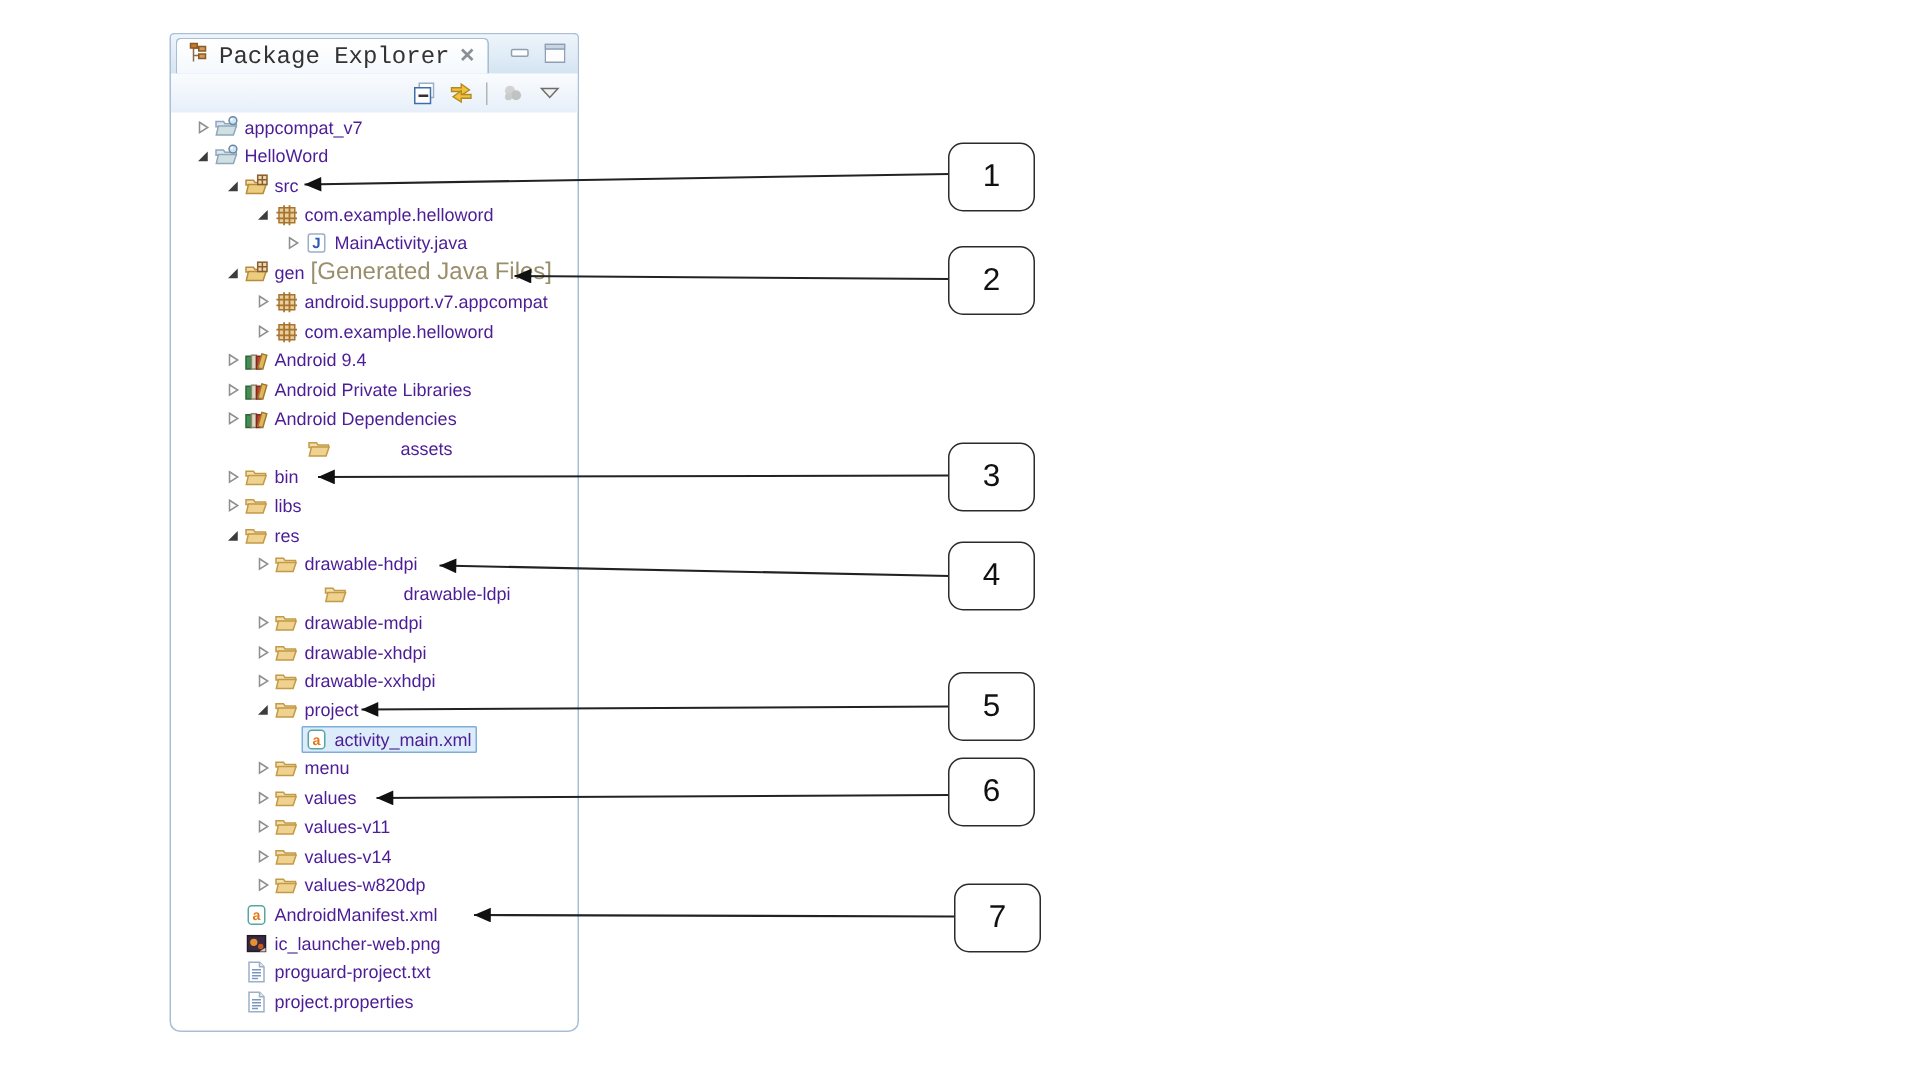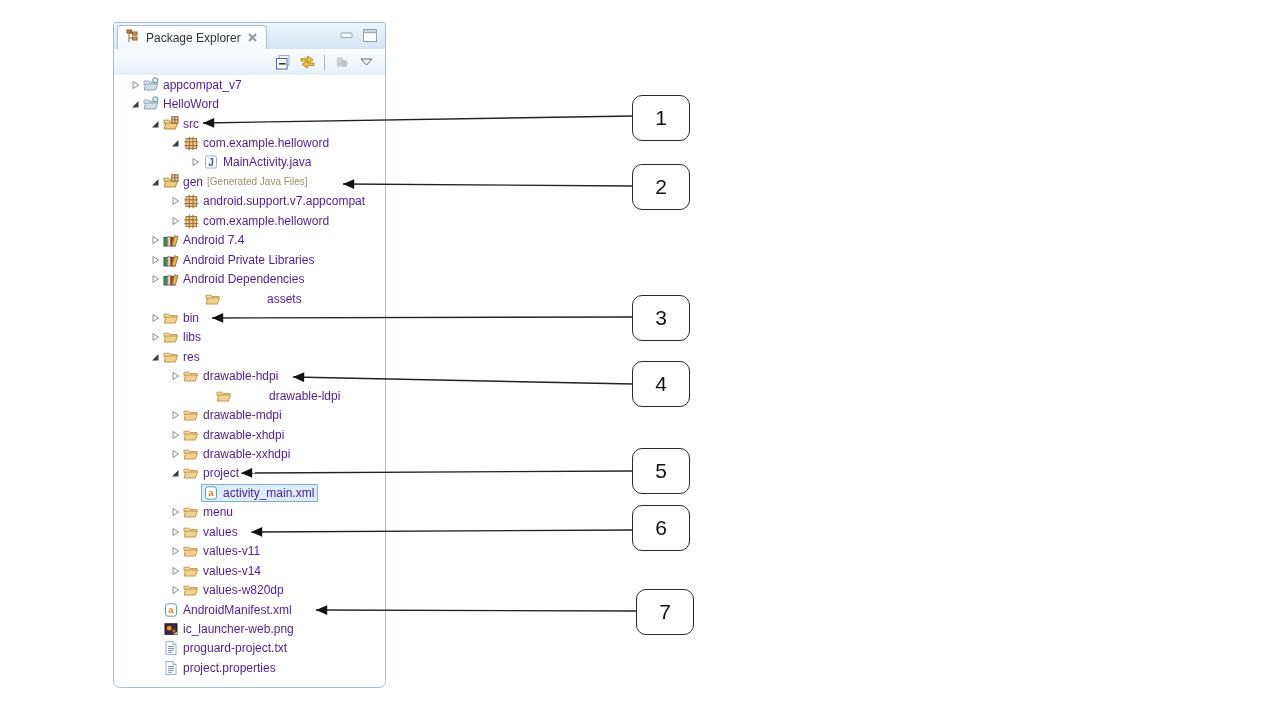--- a/index.html
+++ b/index.html
@@ -12,38 +12,38 @@
            background:#ffffff; border:1px solid #aabfd6;
            border-radius:3px 3px 7px 7px; }
   #tabstrip { position:relative; height:26px;
               background:linear-gradient(#eef5fb,#d5e4f2);
               border-radius:3px 3px 0 0; }
   #tab { position:absolute; left:3px; top:2px; height:24px;
          background:linear-gradient(#ffffff,#f4f9fd);
          border:1px solid #a9bdd3; border-bottom:none;
          border-radius:4px 4px 0 0; display:flex; align-items:center;
          gap:6px; padding:0 8px; }
-  #tab-label { font-size:12px; color:#333; white-space:nowrap; }
+  #tab-label { font-size:16px; color:#333; white-space:nowrap;font-family:Liberation Mono, monospace; }
   .winbtns { position:absolute; right:8px; top:6px; display:flex; gap:9px; }
   .winbtns svg { display:block; }
   #toolbar { height:26px; background:linear-gradient(#fafcfe,#e6eff9);
              display:flex; align-items:center; justify-content:flex-end;
              gap:8px; padding-right:10px; }
   .tbicon { width:17px; height:17px; display:flex; align-items:center; justify-content:center; }
   .tbsep { width:1px; height:15px; background:#b4b4b4; }
 
   
   #tree { position:absolute; left:0; top:52px; right:1px; }
   .row { display:flex; align-items:center; height:19.45px; white-space:nowrap; }
   .twisty { width:16px; height:16px; flex:0 0 16px; display:flex;
             align-items:center; justify-content:center; }
   .ticon { width:16px; height:16px; flex:0 0 16px; margin-right:4px; }
   .ticon svg { display:block; }
   .tlabel { font-size:12px; color:#4c1d95; }
-  .tdecor { font-size:10px; color:#9a8e6b; margin-left:4px; }
+  .tdecor { font-size:16px; color:#9a8e6b; margin-left:4px; }
   .sel { display:flex; align-items:center; background:#dcecfa;
          border:1px solid #7fadda; border-radius:1px; padding:0 3px 0 1px;
          margin-left:-2px; height:18px; }
   .sel .ticon { margin-right:4px; }
 
   
   .callout { position:absolute; width:58px; height:46px; background:#ffffff;
              border:1.6px solid #2b2b2b; border-radius:10px;
              display:flex; align-items:center; justify-content:center;
              font-size:21px; color:#111; z-index:60; }
@@ -271,21 +271,21 @@
             </svg>
           </span>
           <span class="ticon">
             <svg width="16" height="16" viewBox="0 0 16 16">
               <rect x="1" y="5.5" width="3.6" height="8.5" fill="#3f9151" stroke="#2c6439"></rect>
               <rect x="4.6" y="4.8" width="3.4" height="9.2" fill="#ddd7c3" stroke="#8d876f"></rect>
               <rect x="8" y="5.5" width="3" height="8.5" fill="#c23b2e" stroke="#7e2a20"></rect>
               <rect x="10.2" y="4.2" width="3.4" height="9.6" transform="rotate(16 12 9)" fill="#e3b65a" stroke="#9c7930"></rect>
             </svg>
           </span>
-          <span class="tlabel">Android 7.4</span>
+          <span class="tlabel">Android 9.4</span>
         </div>
         <div class="row" style="padding-left: 33px;">
           <span class="twisty">
             <svg width="12" height="12" viewBox="0 0 12 12">
               <polygon points="4,2.5 9.5,6 4,9.5" fill="#fdfdfd" stroke="#8f8f8f" stroke-width="1"></polygon>
             </svg>
           </span>
           <span class="ticon">
             <svg width="16" height="16" viewBox="0 0 16 16">
               <rect x="1" y="5.5" width="3.6" height="8.5" fill="#3f9151" stroke="#2c6439"></rect>

